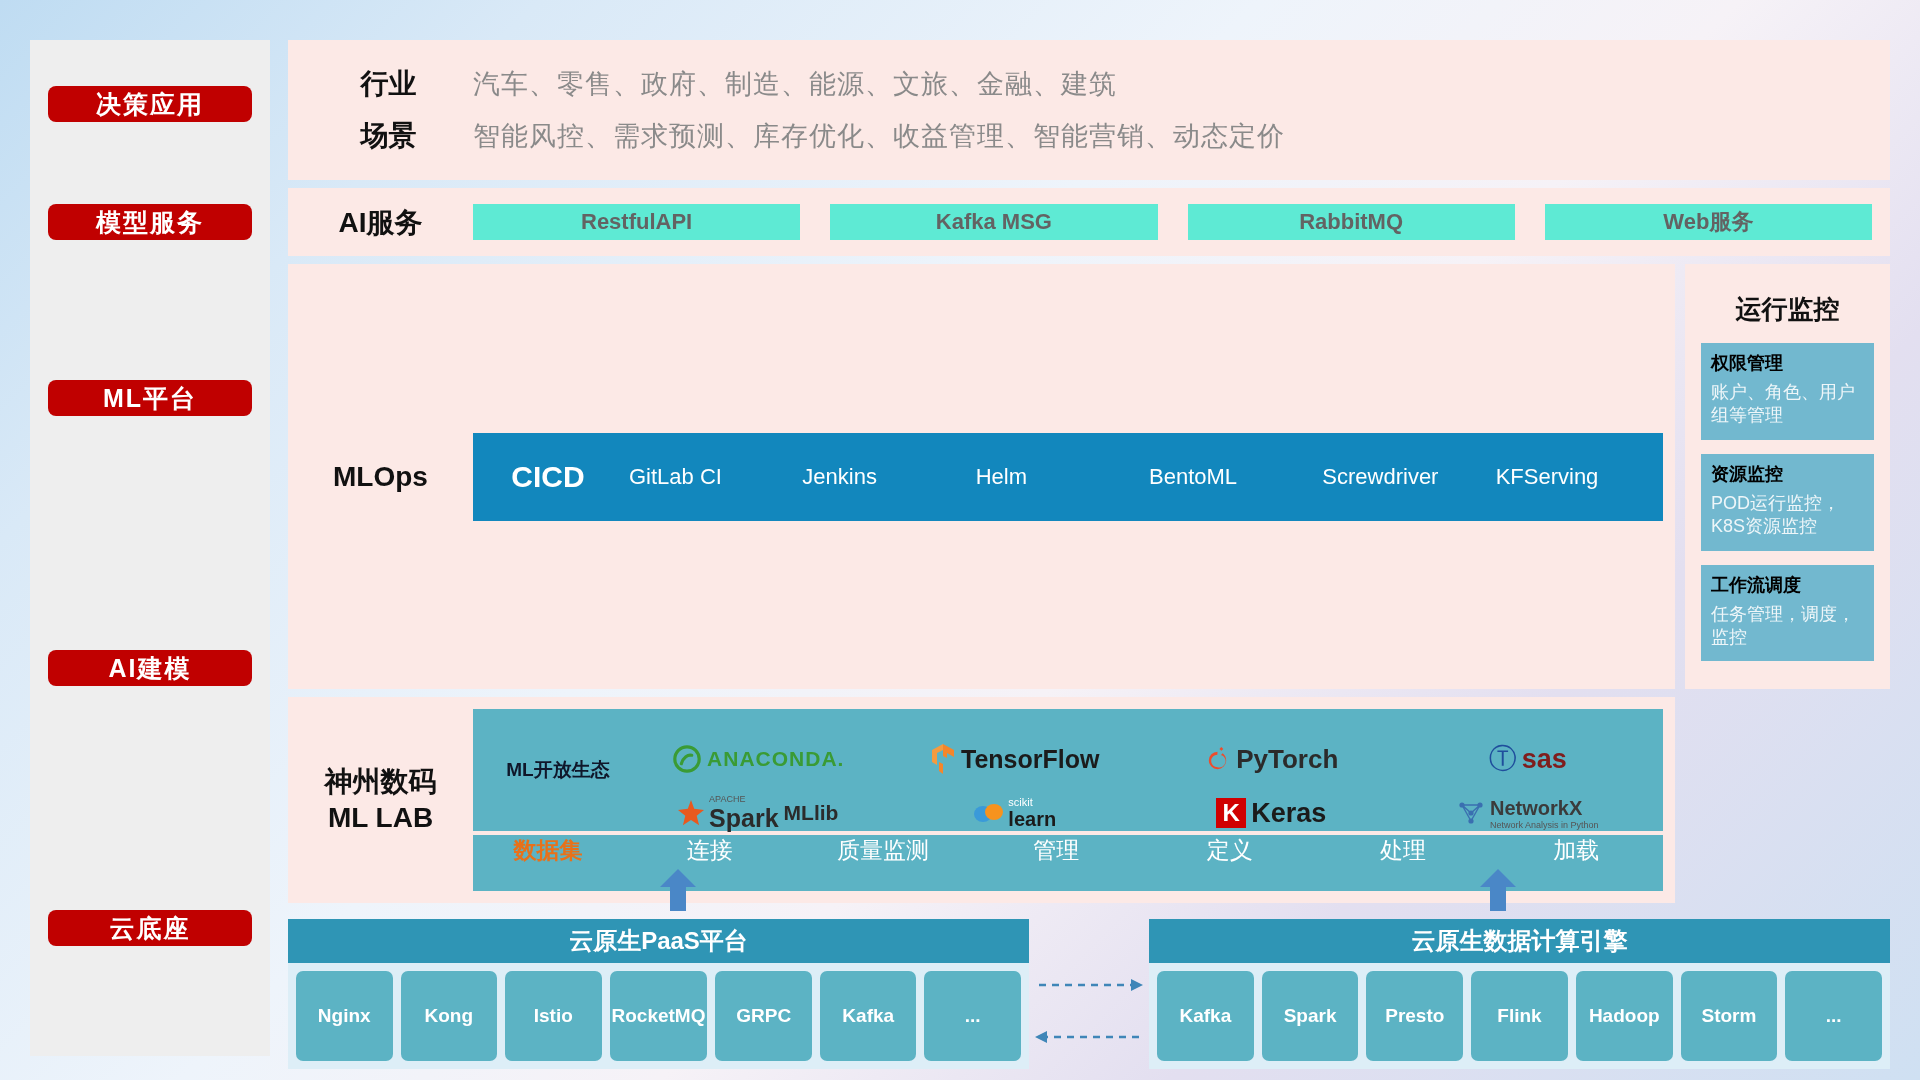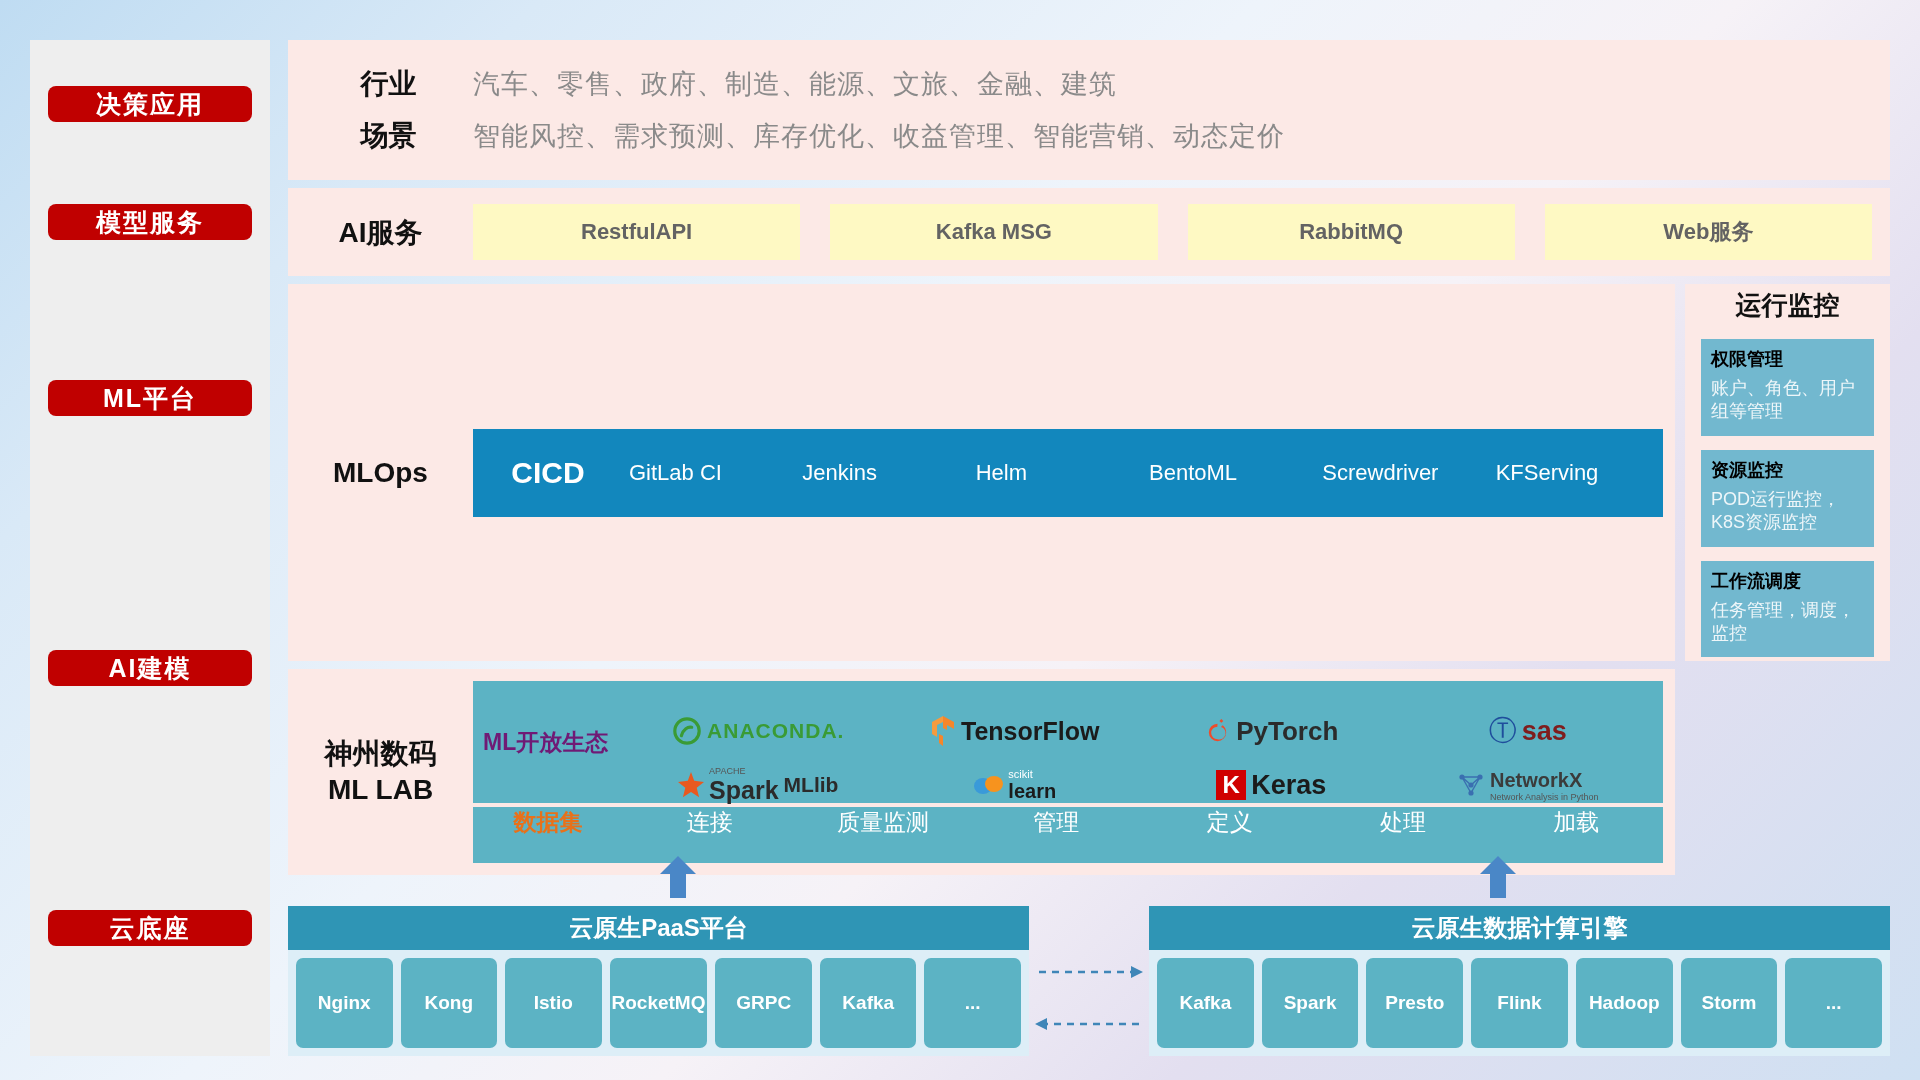--- a/index.html
+++ b/index.html
@@ -35,58 +35,58 @@
   
   .biz { padding: 18px 0; }
   .biz-row { display: flex; align-items: center; min-height: 52px; }
   .biz-key { flex:0 0 185px; text-align:center; font-size:28px; font-weight:bold; color:#111;padding-left:16px; }
   .biz-val { font-size: 27px; color: #8a8a8a; letter-spacing: 1px; }
 
   
   .svc { padding: 16px 0; }
   .svc-row { display: flex; gap: 30px; padding-right: 18px; }
   .svc-chip {
-    flex: 1; background: #fef9c3; color: #636363; font-size: 22px; font-weight: bold;
-    height: 56px; display: flex; align-items: center; justify-content: center;
+    flex: 1; background: #5eead4; color: #636363; font-size: 22px; font-weight: bold;
+    height: 36px; display: flex; align-items: center; justify-content: center;
   }
 
   
   .mid { display: flex; gap: 10px; }
   .mid-left { flex: 1; background: #fce9e6; display: flex; align-items: center; padding: 12px 0; min-width:0; }
   .mlops-body { flex: 1; display: flex; flex-direction: column; gap: 4px; padding-right: 12px; min-width:0; }
   .mlops-cards { display: flex; gap: 12px; }
   .mlops-card { flex: 1; background: #1287bd; color: #fff; padding: 10px 14px 14px; min-width: 0; }
   .mlops-card h4 { font-size: 25px; text-align: center; margin-bottom: 10px; font-weight: bold; }
   .mlops-card p { font-size: 19px; line-height: 1.35; color: #f0f6fa; }
   .cicd {
     background: #1287bd; color: #fff; display: flex; align-items: center;
     height: 88px; overflow: hidden;
   }
   .cicd-title { flex: 0 0 150px; text-align:center; font-size: 30px; font-weight: bold; }
   .cicd-items { flex: 1; display: flex; }
   .cicd-item { flex: 1; font-size: 22px; text-align: left; padding-left: 6px;
                word-break: break-all; line-height: 1.25; }
 
   
-  .mon { flex: 0 0 205px; background: #fce9e6; padding: 4px 16px; display: flex; flex-direction: column; gap: 14px; }
+  .mon { flex: 0 0 205px; background: #fce9e6; padding: 28px 16px; display: flex; flex-direction: column; gap: 14px; }
   .mon-title { font-size: 26px; font-weight: bold; text-align: center; color: #111; margin-bottom: 2px; }
   .mon-card { background: #72b8cf; padding: 8px 10px 12px; }
   .mon-card h5 { color: #000000; font-size: 18px; font-weight: bold; margin-bottom: 6px; }
   .mon-card p { color: #eef6f9; font-size: 18px; line-height: 1.3; }
 
   
   .lab { display: flex; gap: 10px; }
   .lab-left { flex: 1; background: #fce9e6; display: flex; align-items: center; padding: 12px 0; min-width:0; }
   .lab-label { flex: 0 0 185px; text-align:center; font-size: 28px; font-weight: bold; line-height: 1.3; color:#111; }
   .lab-body { flex: 1; display: flex; flex-direction: column; gap: 4px; padding-right: 12px; min-width:0; }
   .tools { display: flex; gap: 12px; }
   .tool { flex: 1; background: #5cb3c4; color: #e8711a; font-weight: bold; font-size: 23px;
           height: 52px; display: flex; align-items: center; justify-content: center; }
   .eco { background: #5cb3c4; display: flex; align-items: center; padding: 8px 10px; }
-  .eco-label { flex: 0 0 150px; color: #701a75; font-weight: bold; font-size: 23px; text-align:left; }
+  .eco-label { flex: 0 0 150px; color: #0f172a; font-weight: bold; font-size: 19px; text-align:center; }
   .eco-grid { flex: 1; display: grid; grid-template-columns: repeat(4, 1fr); grid-auto-rows: 52px;
               align-items: center; justify-items: center; gap: 2px 6px; }
   .ds { background: #5cb3c4; display: flex; height: 56px; }
   .ds-label { flex: 0 0 150px; color: #e8711a; font-weight: bold; font-size: 23px; text-align:center; }
   .ds-items { flex: 1; display: flex; }
   .ds-item { flex: 1; color: #fff; font-size: 23px; text-align: center; }
 
   
   .arrows { height: 42px; position: relative; }
   .up-arrow { position: absolute; bottom: 0; width: 40px; height: 42px; }

